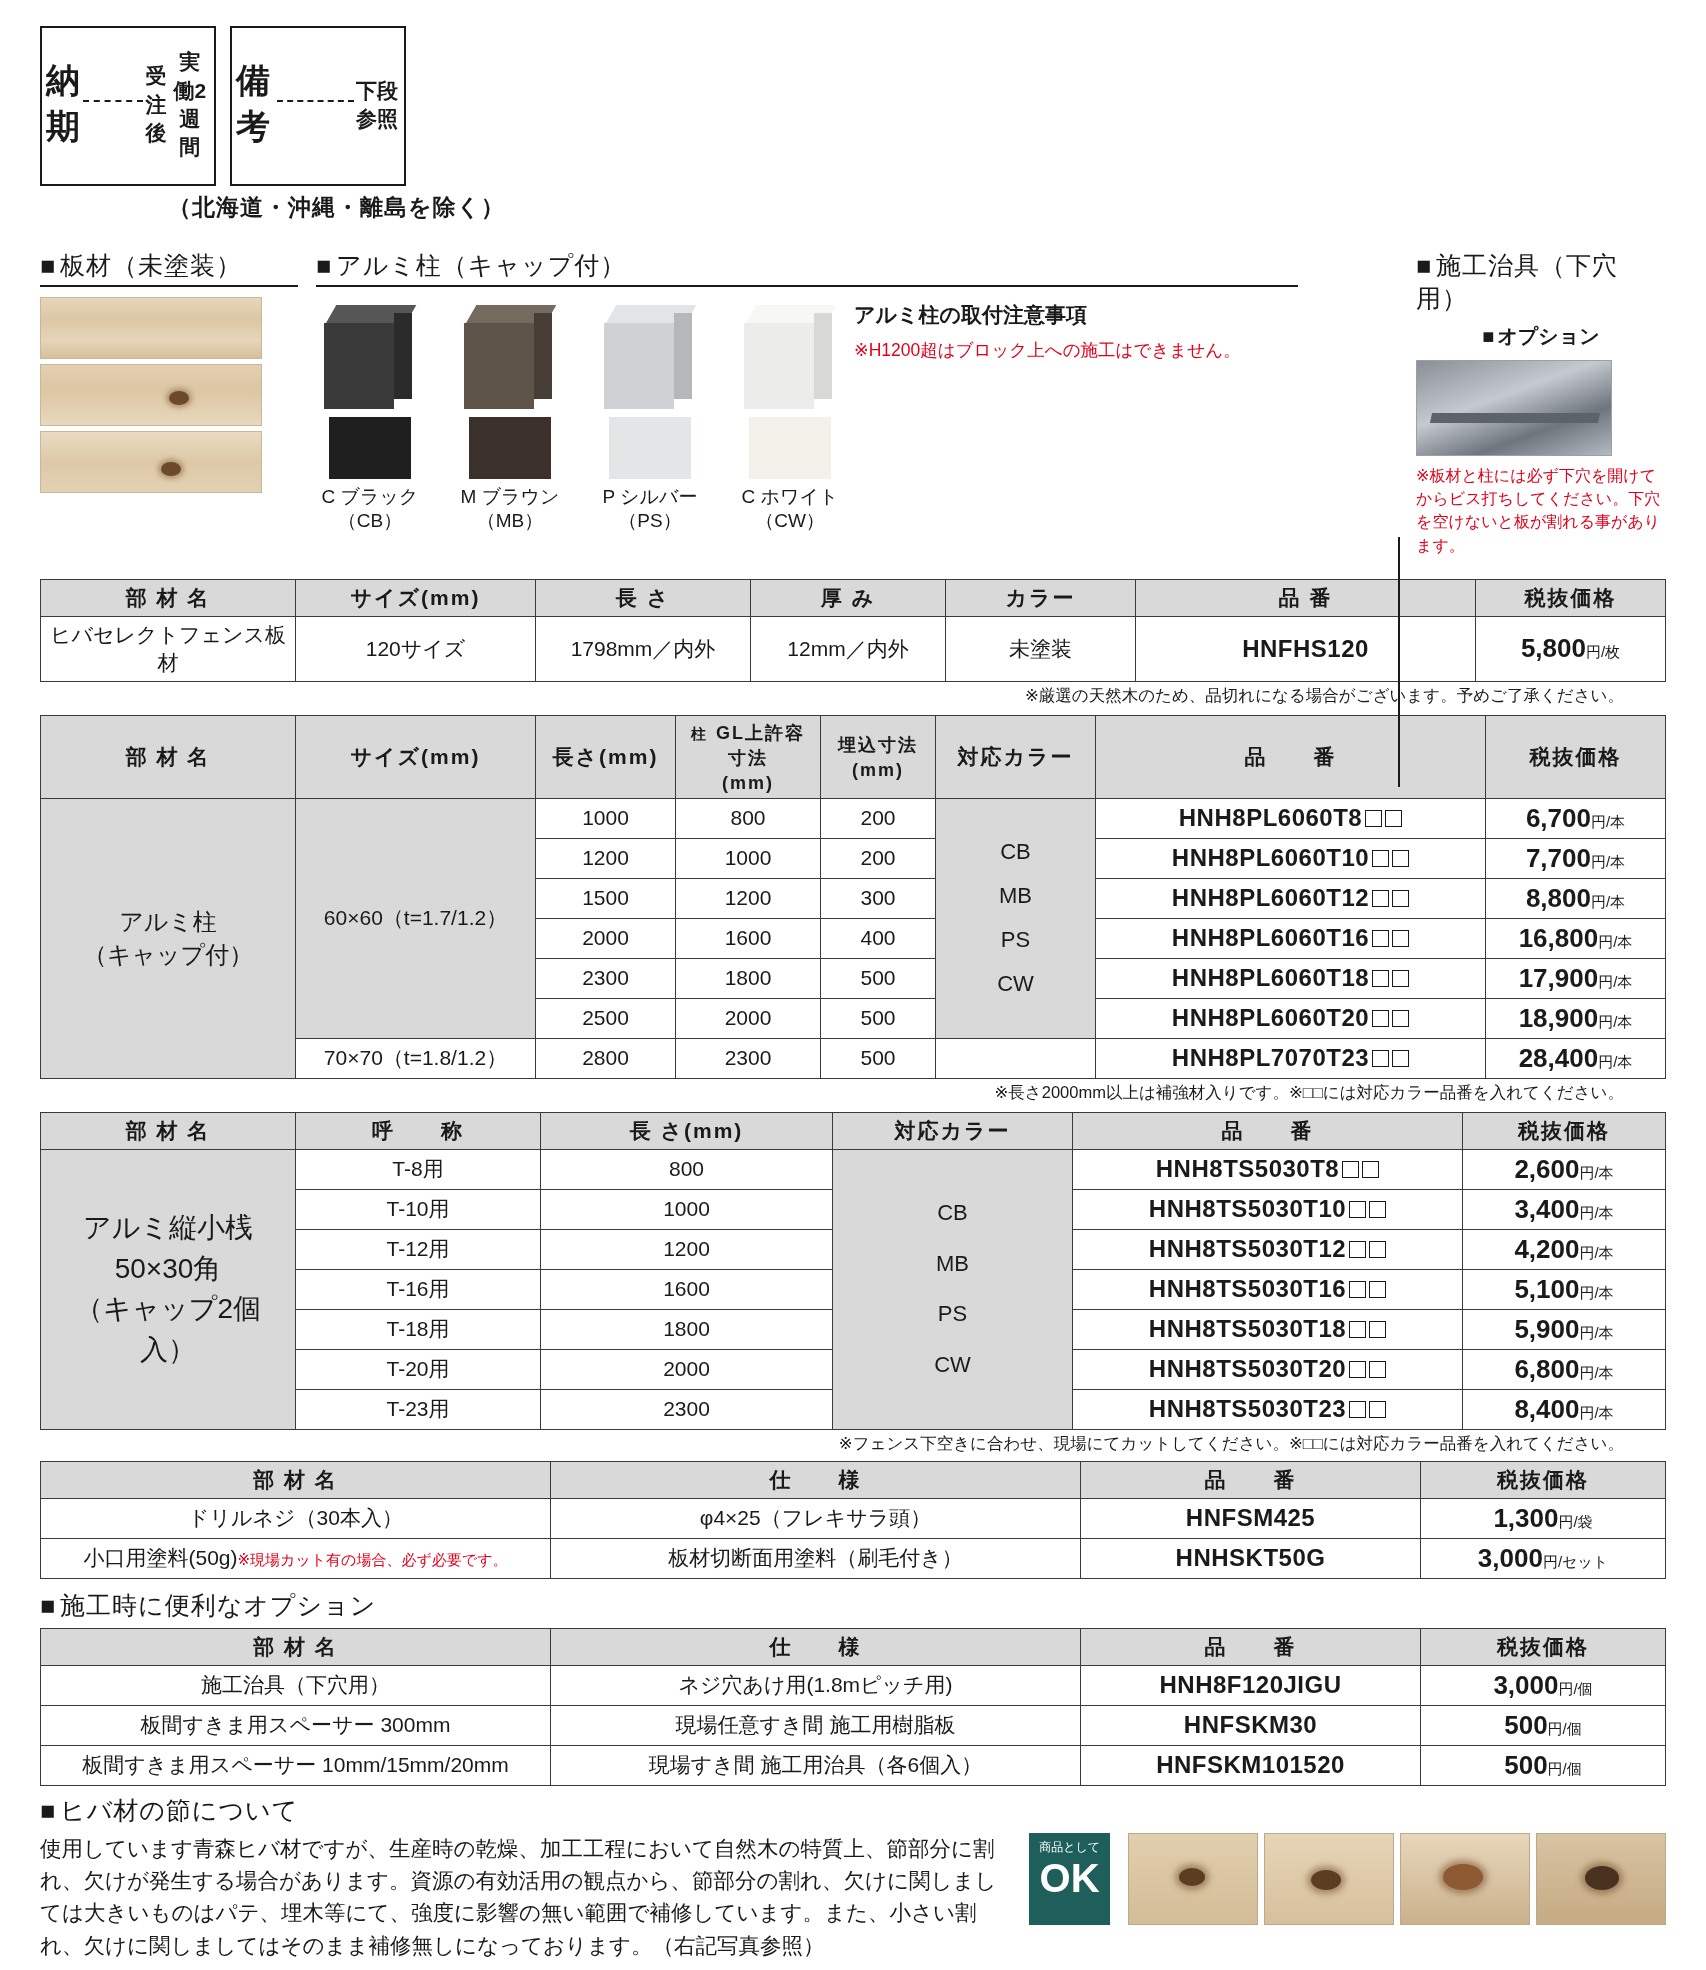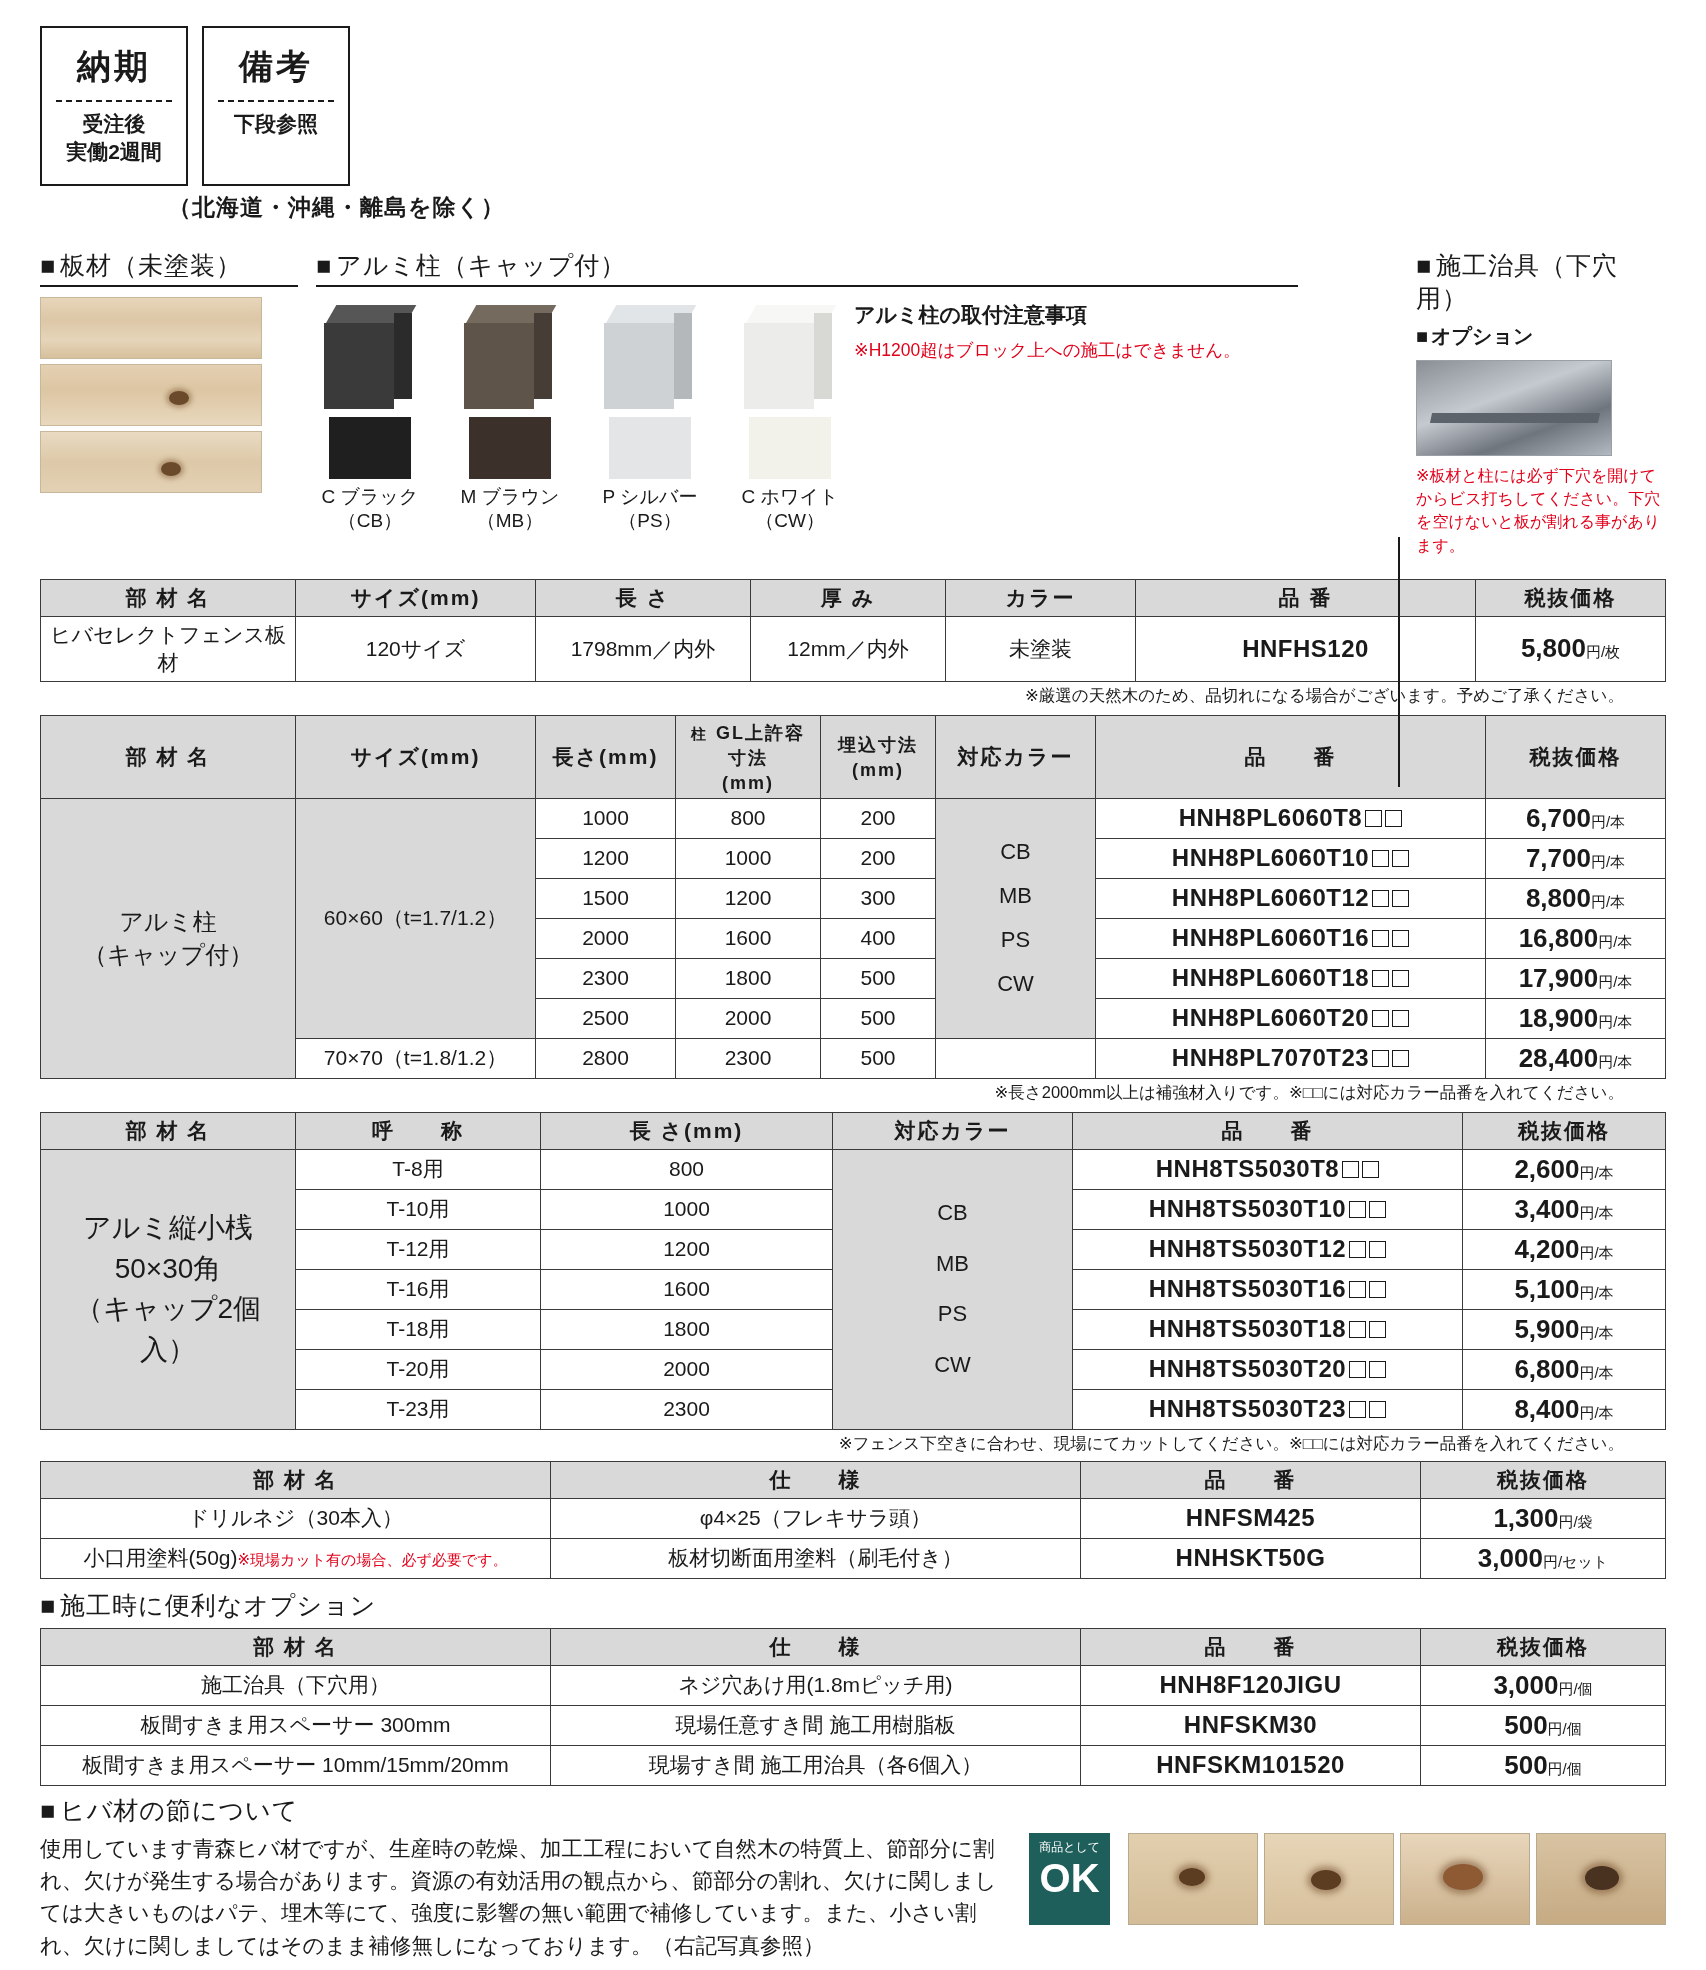--- a/index.html
+++ b/index.html
@@ -10,22 +10,22 @@
     font-family:"Liberation Sans","DejaVu Sans",sans-serif;
     color:#1a1a1a;
     position:relative;
     overflow:hidden;
   }
   .page { position:relative; width:1706px; height:1970px; padding:0; }
 
   
   .badges { display:flex; gap:14px; padding:26px 0 0 40px; align-items:flex-start; }
   .badge {
-    border:2px solid #1a1a1a; width:148px; min-height:160px;
-    display:flex; flex-direction:column; align-items:center; justify-content:flex-start;
+    border:2px solid #1a1a1a; width:176px; min-height:160px;
+    display:flex; flex-direction:row; align-items:center; justify-content:flex-start;
     padding:8px 4px 10px;
   }
   .badge .bt { font-size:34px; letter-spacing:3px; font-weight:700; padding:8px 0 10px; }
   .badge .sep { width:86%; border-top:2px dashed #1a1a1a; margin:0 0 8px; }
   .badge .bs { font-size:21px; line-height:1.35; text-align:center; font-weight:600; }
   .note-paren { margin:6px 0 0 168px; font-size:23px; font-weight:600; letter-spacing:1px; }
 
   
   .sq-title { font-size:25px; font-weight:400; letter-spacing:1px; }
   .sq-title:before { content:"■"; margin-right:4px; }
@@ -182,21 +182,21 @@
 
         <div class="notes-col">
           <h4>アルミ柱の取付注意事項</h4>
           <div class="red">※H1200超はブロック上への施工はできません。</div>
         </div>
       </div>
     </div>
 
     <div class="col-jig">
       <div class="sq-title">施工治具（下穴用）</div>
-      <div class="sub-title" style="margin-top:8px;">オプション</div>
+      <div class="sub-title" style="margin-top:8px;text-align:center;">オプション</div>
       <div class="jig-photo"></div>
       <div class="jig-note red">※板材と柱には必ず下穴を開けてからビス打ちしてください。下穴を空けないと板が割れる事があります。</div>
     </div>
     <div class="vline"></div>
   </div>
 
   <div class="tbl-wrap" style="margin-top:22px;">
     <table class="tbl" style="width:1626px;">
       <tbody>
           <tr>

